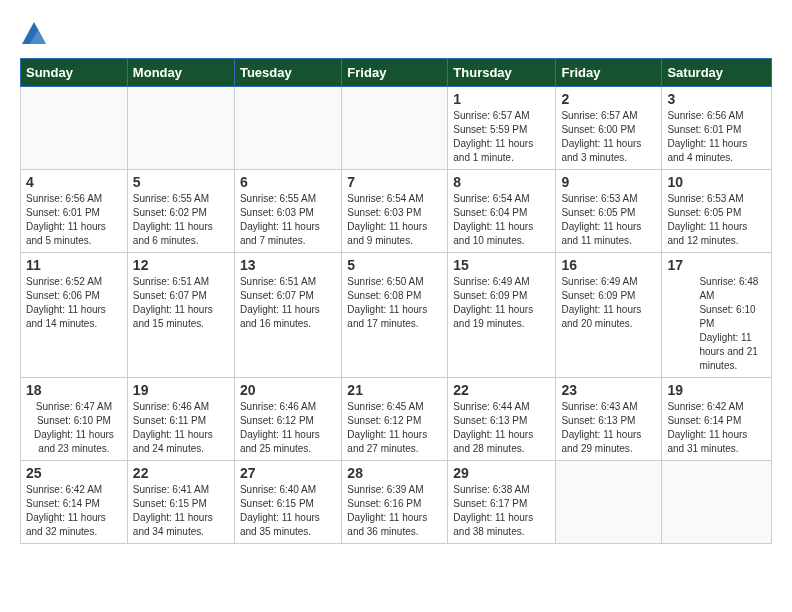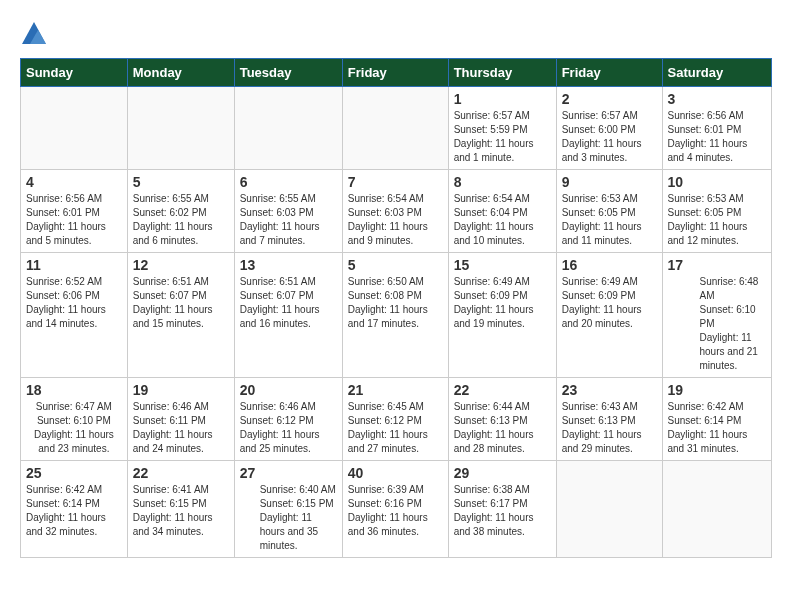--- a/index.html
+++ b/index.html
@@ -278,26 +278,26 @@
 Daylight: 11 hours and 32 minutes.</div>
         </td>
         <td>
           <span class="day-number">22</span>
           <div class="day-info" style="white-space: pre-line;">Sunrise: 6:41 AM
 Sunset: 6:15 PM
 Daylight: 11 hours and 34 minutes.</div>
         </td>
         <td>
           <span class="day-number">27</span>
-          <div class="day-info" style="white-space: pre-line; margin-left: 20px;">Sunrise: 6:40 AM
+          <div class="day-info" style="white-space: pre-line;">Sunrise: 6:40 AM
 Sunset: 6:15 PM
 Daylight: 11 hours and 35 minutes.</div>
         </td>
         <td>
-          <span class="day-number">40</span>
+          <span class="day-number">28</span>
           <div class="day-info" style="white-space: pre-line;">Sunrise: 6:39 AM
 Sunset: 6:16 PM
 Daylight: 11 hours and 36 minutes.</div>
         </td>
         <td>
           <span class="day-number">29</span>
           <div class="day-info" style="white-space: pre-line;">Sunrise: 6:38 AM
 Sunset: 6:17 PM
 Daylight: 11 hours and 38 minutes.</div>
         </td>

